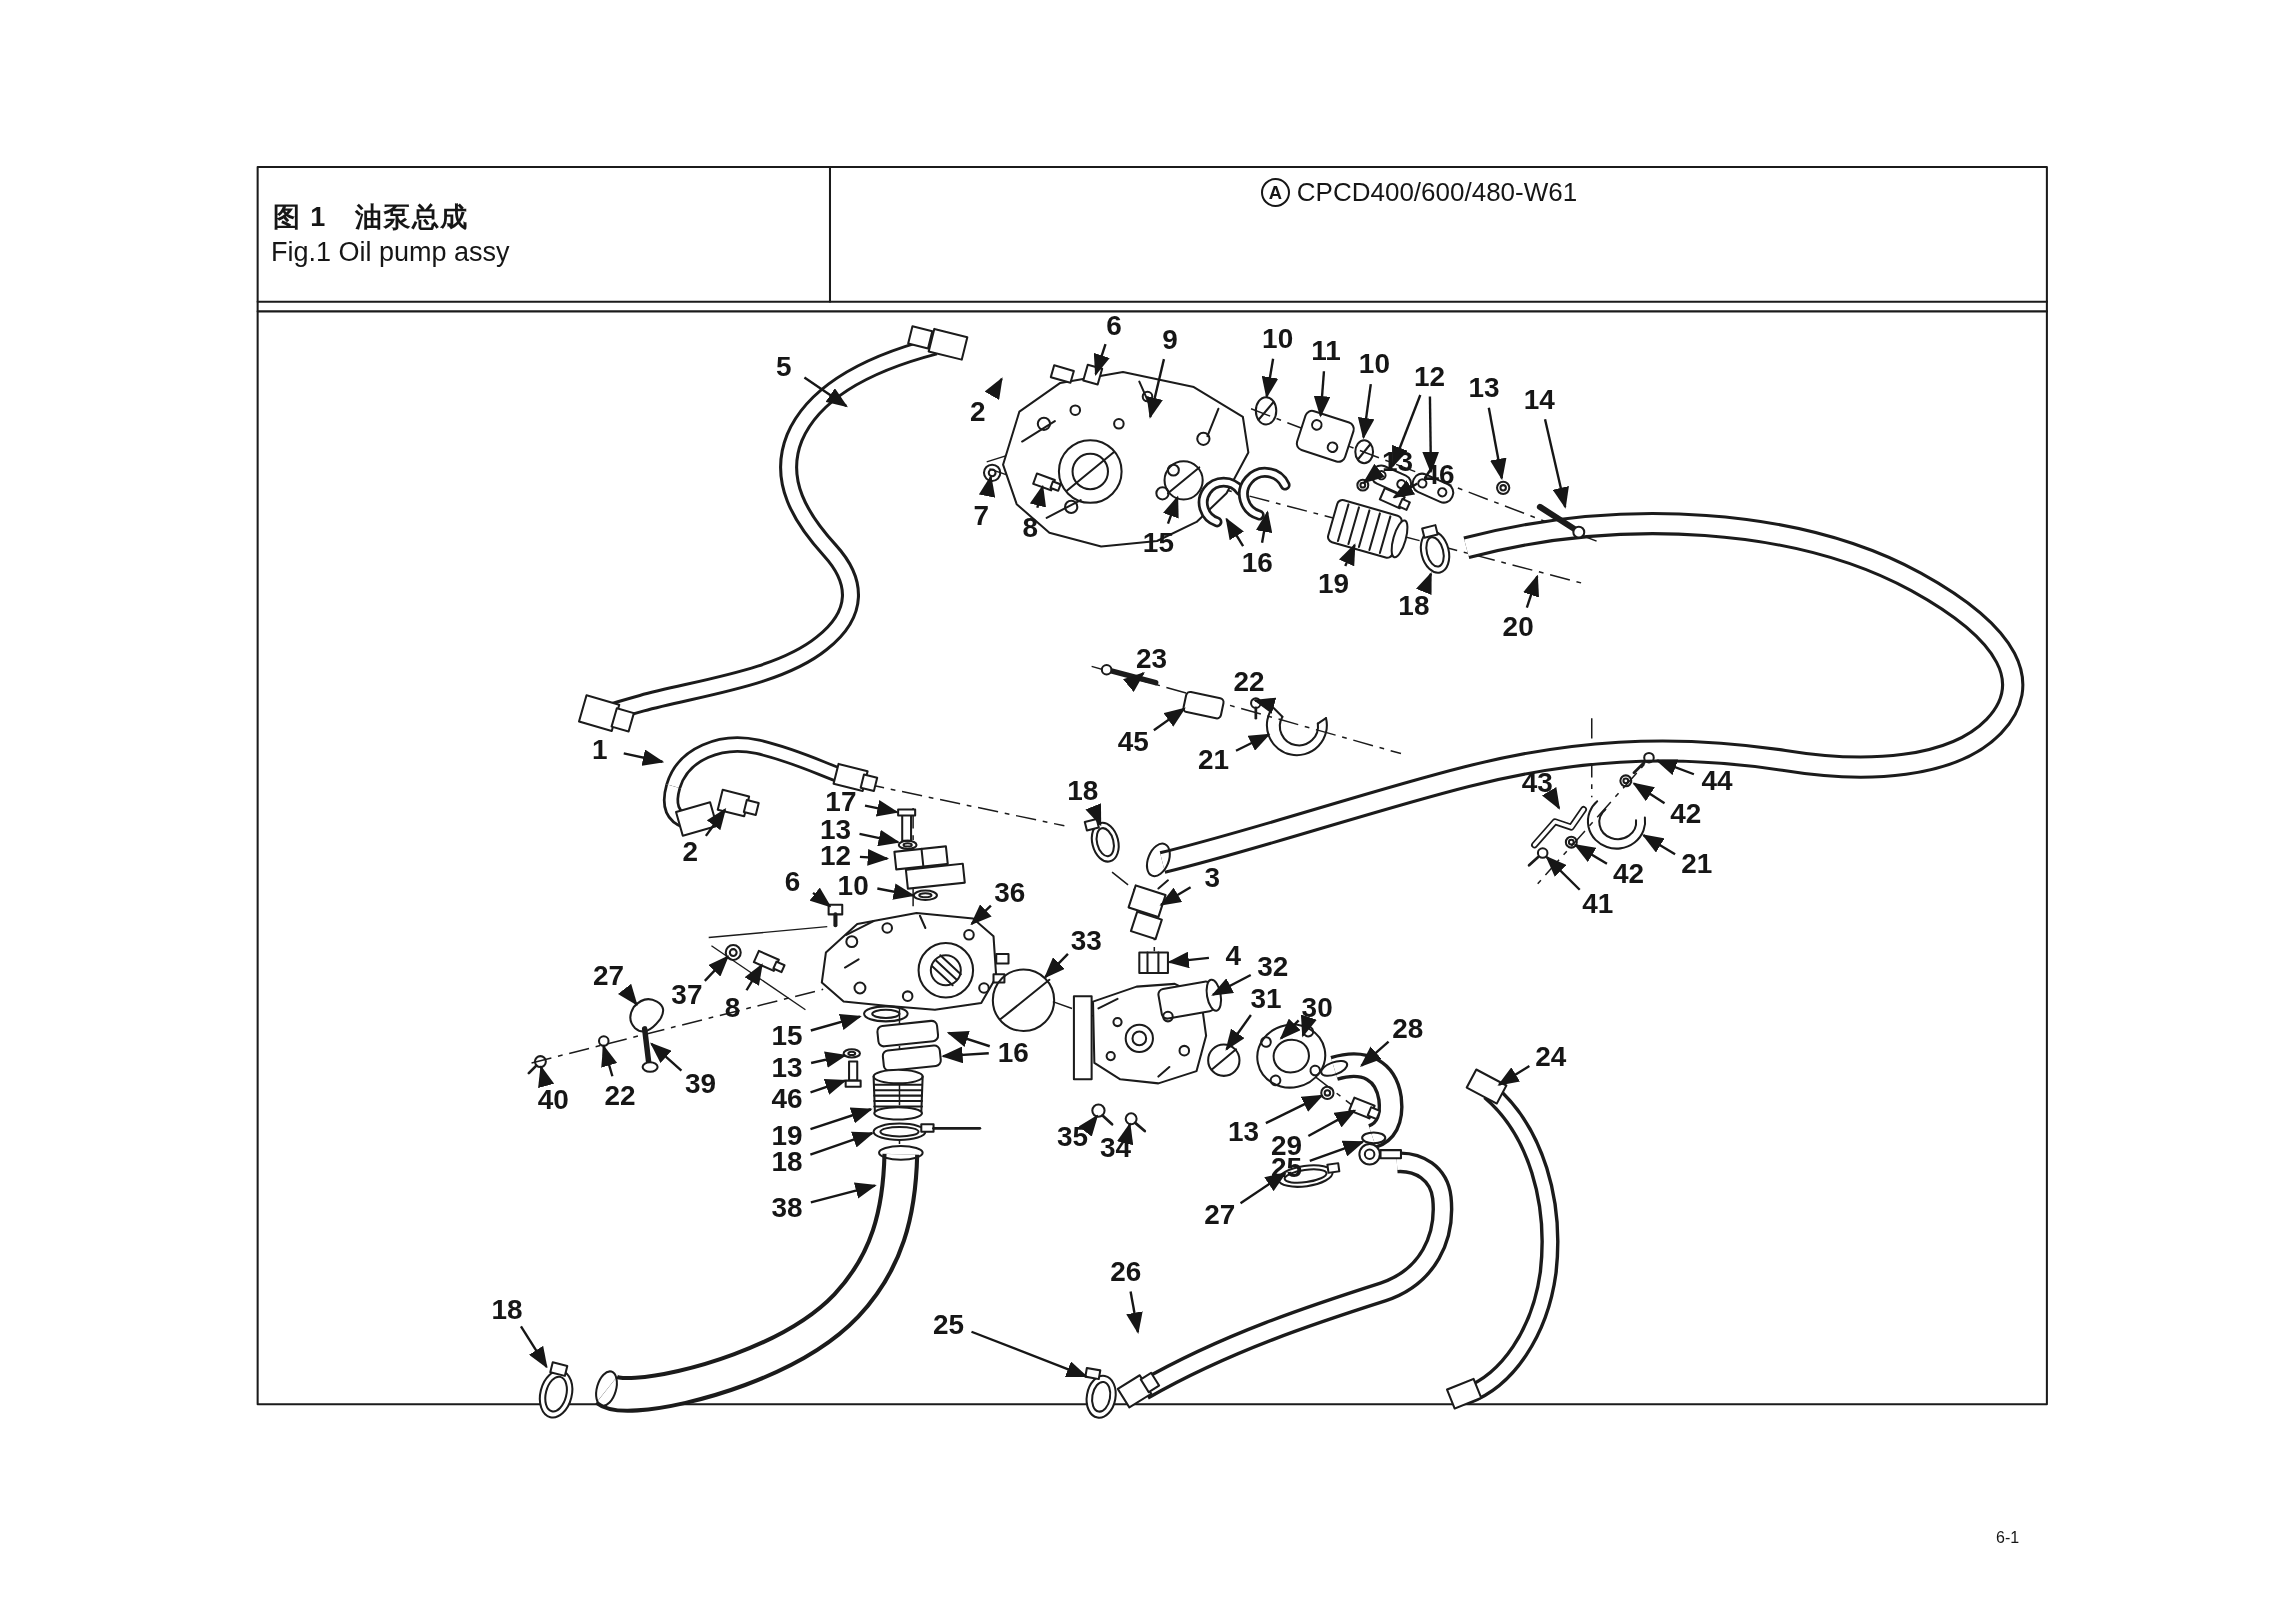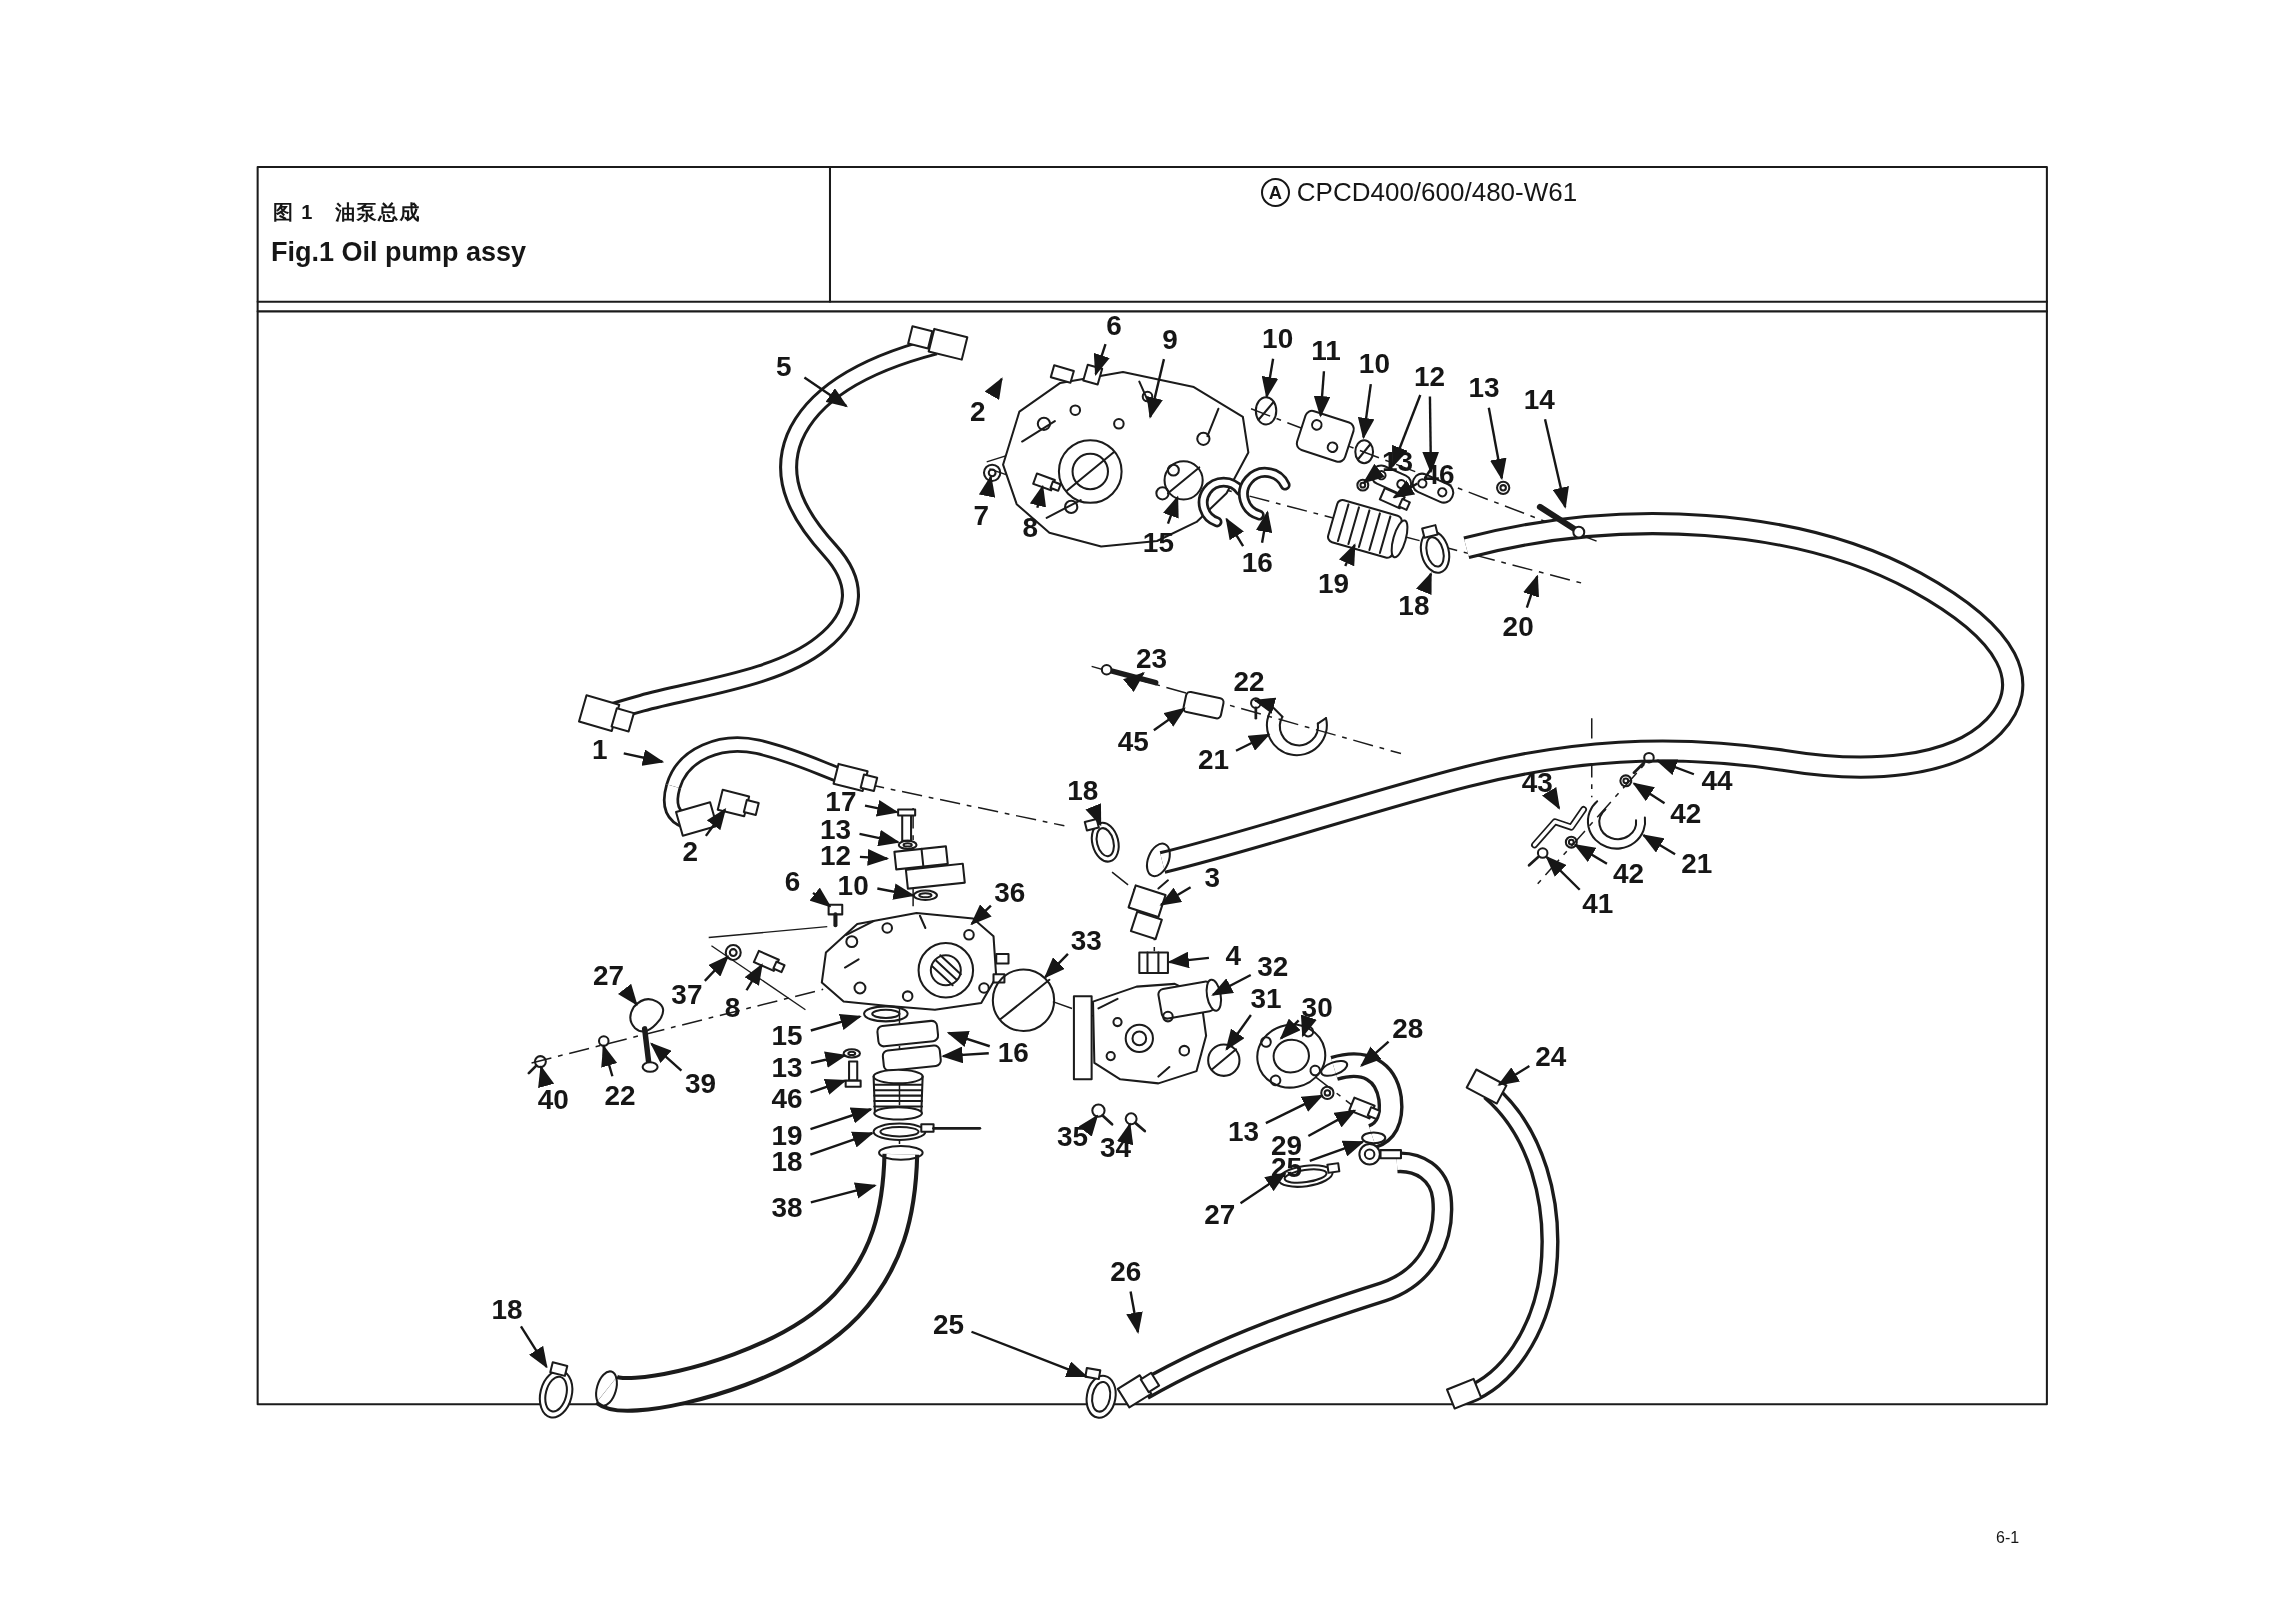--- a/index.html
+++ b/index.html
@@ -1,21 +1,21 @@
 <!DOCTYPE html>
 <html style="font-size:11px"><head>
 <meta charset="utf-8">
 <style>
   html,body{margin:0;padding:0}
   body{width:2295px;height:1623px;background:#ffffff;position:relative;overflow:hidden;
        font-family:"Liberation Sans",sans-serif;color:#161616}
   .sheet{position:absolute;inset:0;background:#fff}
   #diagram-svg{position:absolute;left:0;top:0}
-  .title-zh{position:absolute;left:273px;top:199px;font-size:20px;font-weight:bold;letter-spacing:1.4px;white-space:pre}
-  .title-en{position:absolute;left:271px;top:237px;font-size:27px;font-weight:bold}
+  .title-zh{position:absolute;left:273px;top:199px;font-size:27px;font-weight:bold;letter-spacing:1.4px;white-space:pre}
+  .title-en{position:absolute;left:271px;top:237px;font-size:27px;font-weight:normal}
   .model-block{position:absolute;left:1261px;top:177px;display:flex;align-items:center;gap:6.8px;font-size:26px}
   .badge{display:inline-flex;align-items:center;justify-content:center;width:29px;height:29px;
          border:2px solid #161616;border-radius:50%;font-size:18.4px;font-weight:bold;box-sizing:border-box}
   .page-num{position:absolute;left:1996px;top:1529px;font-size:16px}
   
   .ink{stroke:#1b1b1b;fill:none;stroke-width:3;stroke-linejoin:round;stroke-linecap:round}
   .axis{stroke:#1b1b1b;fill:none;stroke-width:2.2;stroke-dasharray:30 10 7 10}
   .thin{stroke:#1b1b1b;fill:none;stroke-width:2}
   .tube-o{fill:none;stroke:#1b1b1b;stroke-linecap:butt}
   .tube-i{fill:none;stroke:#ffffff;stroke-linecap:butt}

